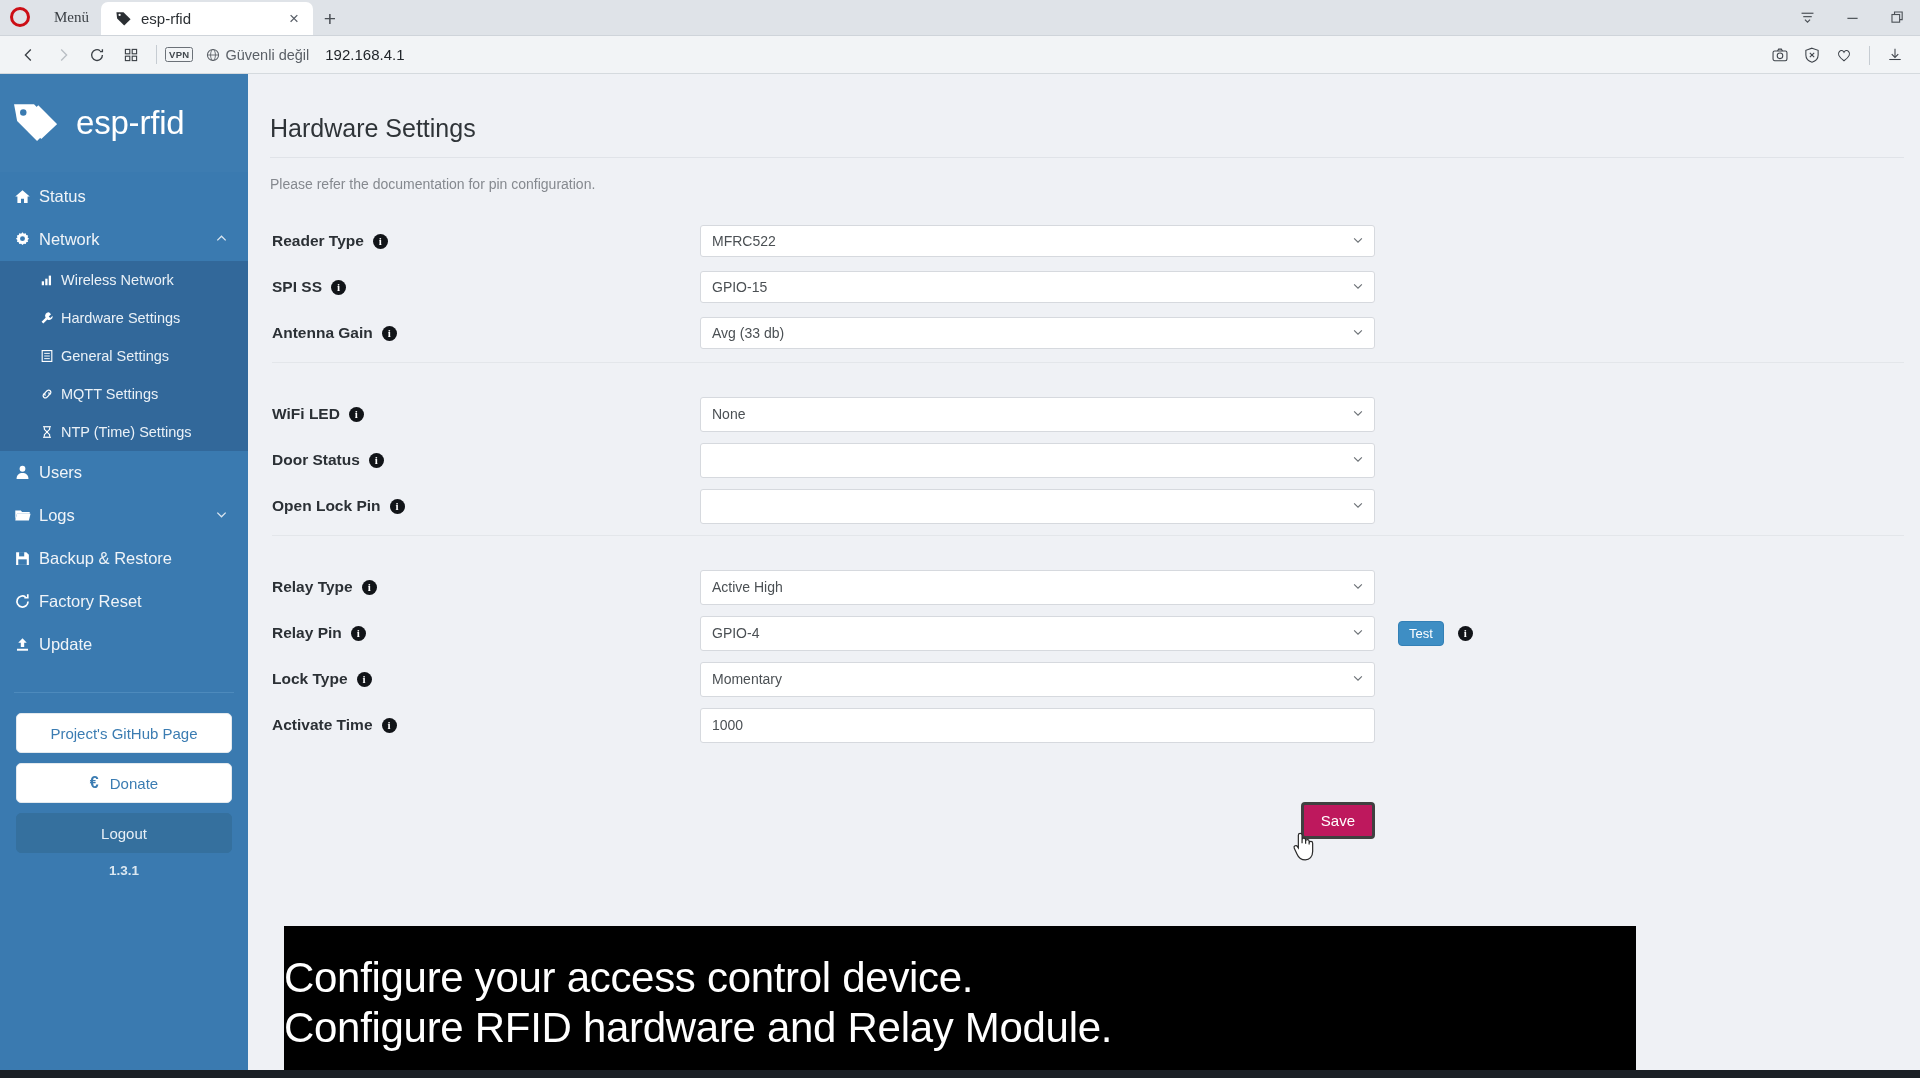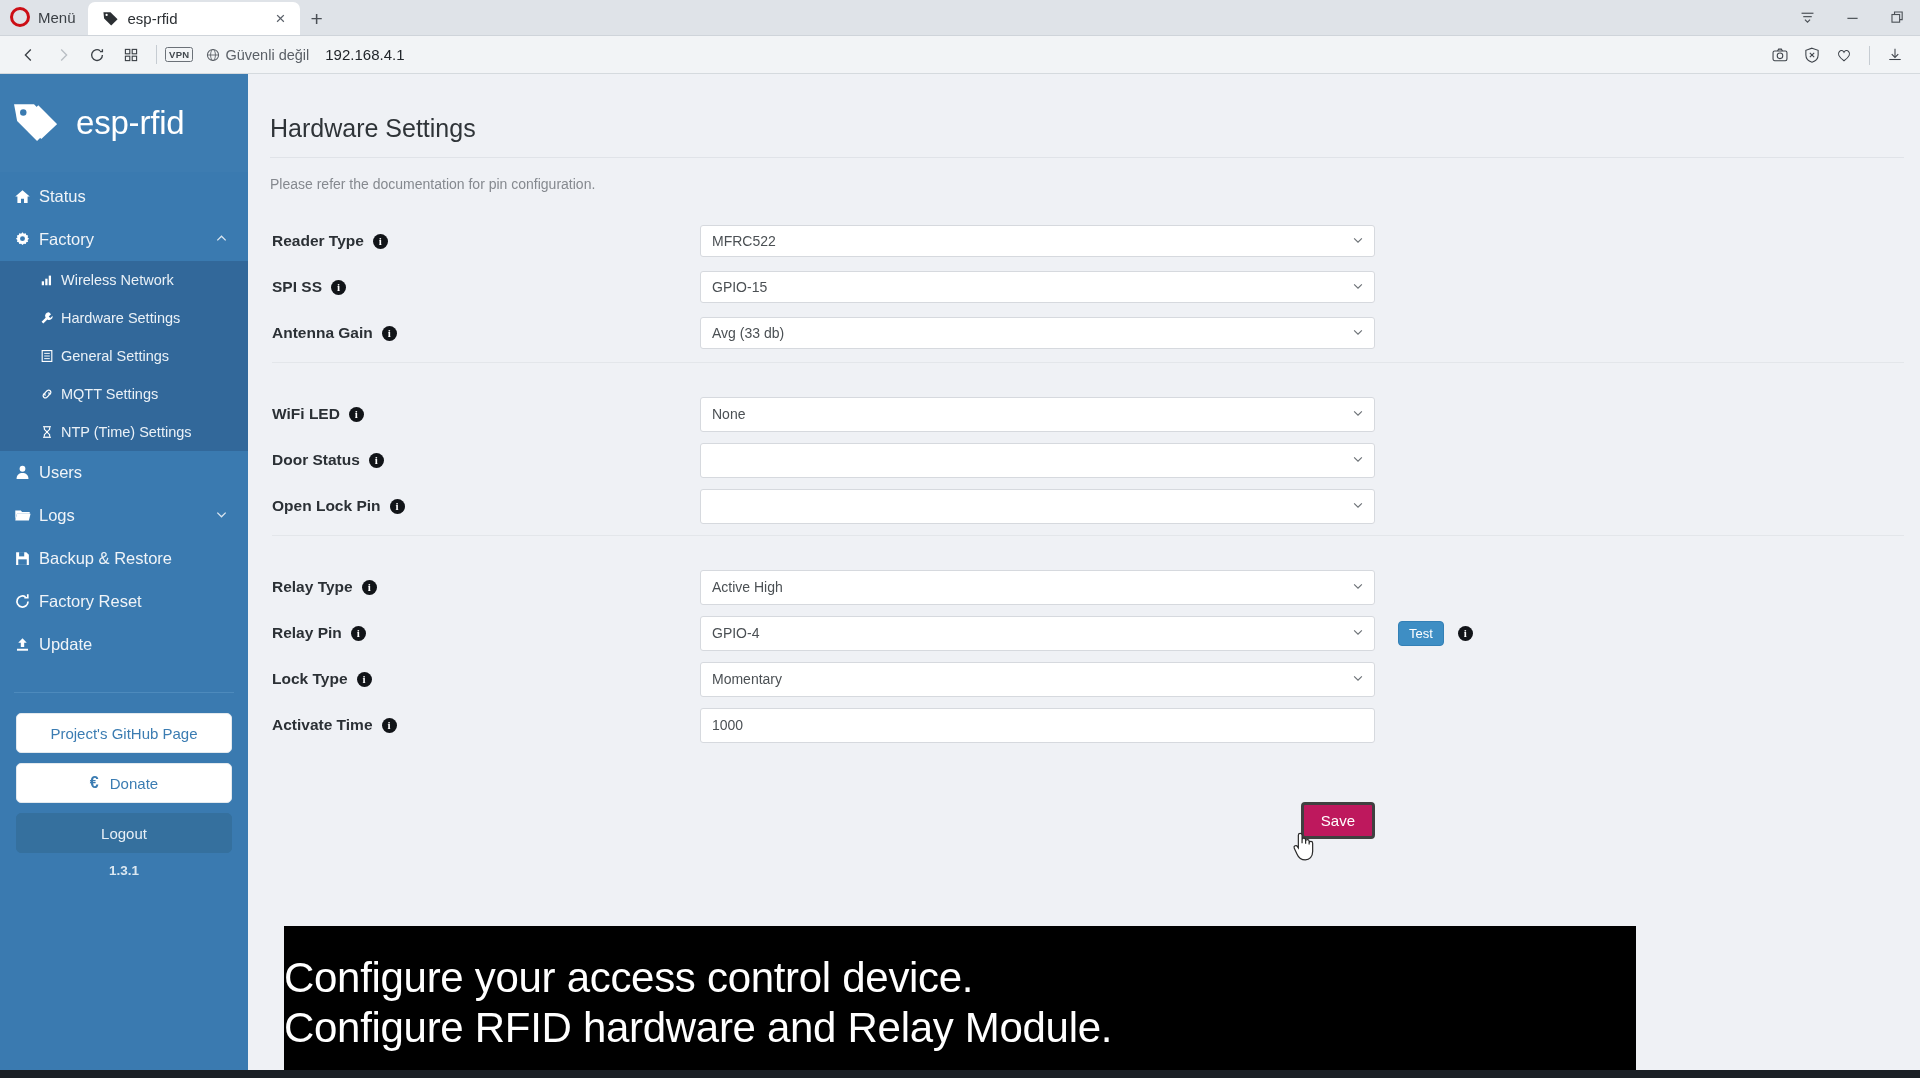--- a/index.html
+++ b/index.html
@@ -13,23 +13,23 @@
   
   .browser-titlebar {
     height: 36px;
     background: #dfe3e8;
     display: flex;
     align-items: flex-end;
     position: relative;
     border-bottom: 1px solid #cfd4da;
   }
   .opera-menu {
-    display: flex; align-items: center; gap: 8px;
+    display: flex; align-items: center; gap: 24px;
     height: 36px; padding: 0 12px 0 10px;
-    font-size: 15px; color: #3a3f44;
+    font-size: 15px; color: #3a3f44; font-family: Liberation Serif, serif;
   }
   .opera-logo {
     width: 20px; height: 20px; border-radius: 50%;
     border: 3px solid #cc0f16;
     background: #dfe3e8;
   }
   .tab {
     display: flex; align-items: center;
     height: 33px; width: 212px;
     background: #ffffff;
@@ -433,21 +433,21 @@
         <span>Status</span>
       </div>
 
       <div class="navitem">
         <span class="nicon">
           <svg viewBox="0 0 20 20" width="17" height="17">
             <path d="M10 1.5 L11.6 3.1 L13.8 2.6 L14.4 4.8 L16.6 5.3 L16 7.5 L17.7 9 L16 10.5 L16.6 12.7 L14.4 13.2 L13.8 15.4 L11.6 14.9 L10 16.5 L8.4 14.9 L6.2 15.4 L5.6 13.2 L3.4 12.7 L4 10.5 L2.3 9 L4 7.5 L3.4 5.3 L5.6 4.8 L6.2 2.6 L8.4 3.1 Z" fill="#fff"></path>
             <circle cx="10" cy="9" r="2.9" fill="#3a7ab0"></circle>
           </svg>
         </span>
-        <span>Factory</span>
+        <span>Network</span>
         <span class="chev">
           <svg viewBox="0 0 14 14" width="13" height="13">
             <path d="M2.5 9 L7 4.5 L11.5 9" fill="none" stroke="#dbe6f0" stroke-width="1.4"></path>
           </svg>
         </span>
       </div>
 
       <div class="subgroup">
         <div class="subitem">
           <span class="nicon">

